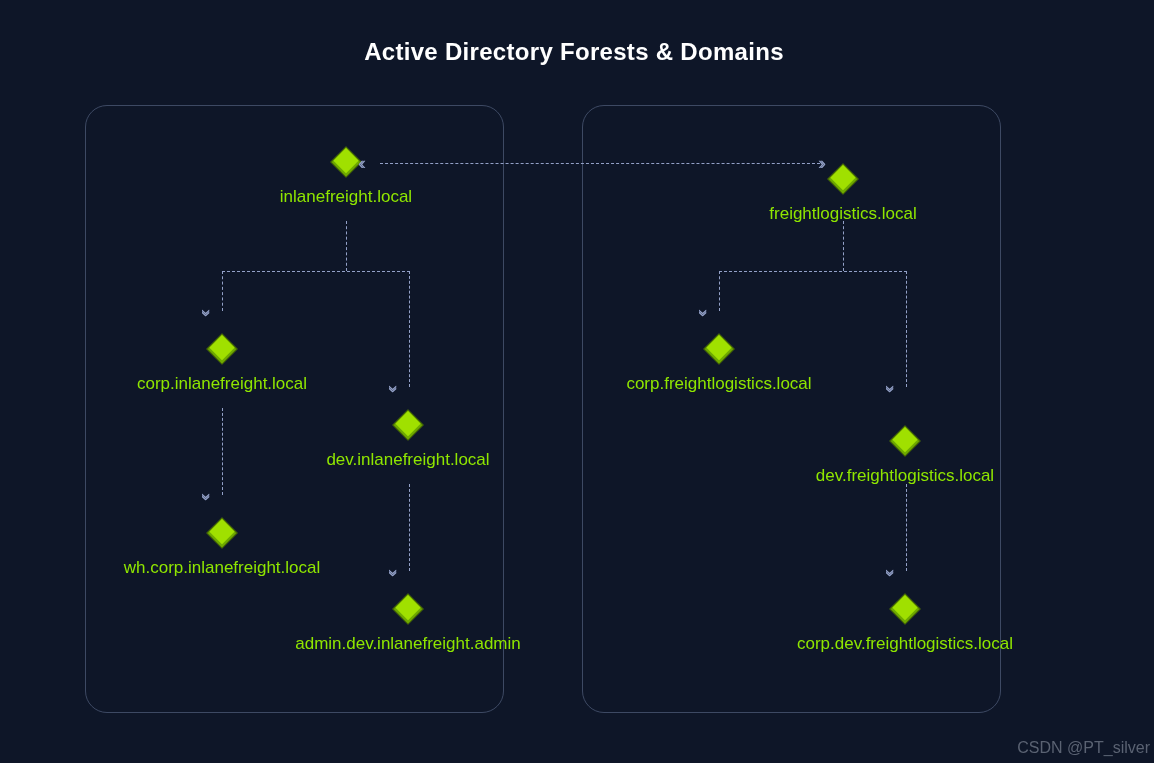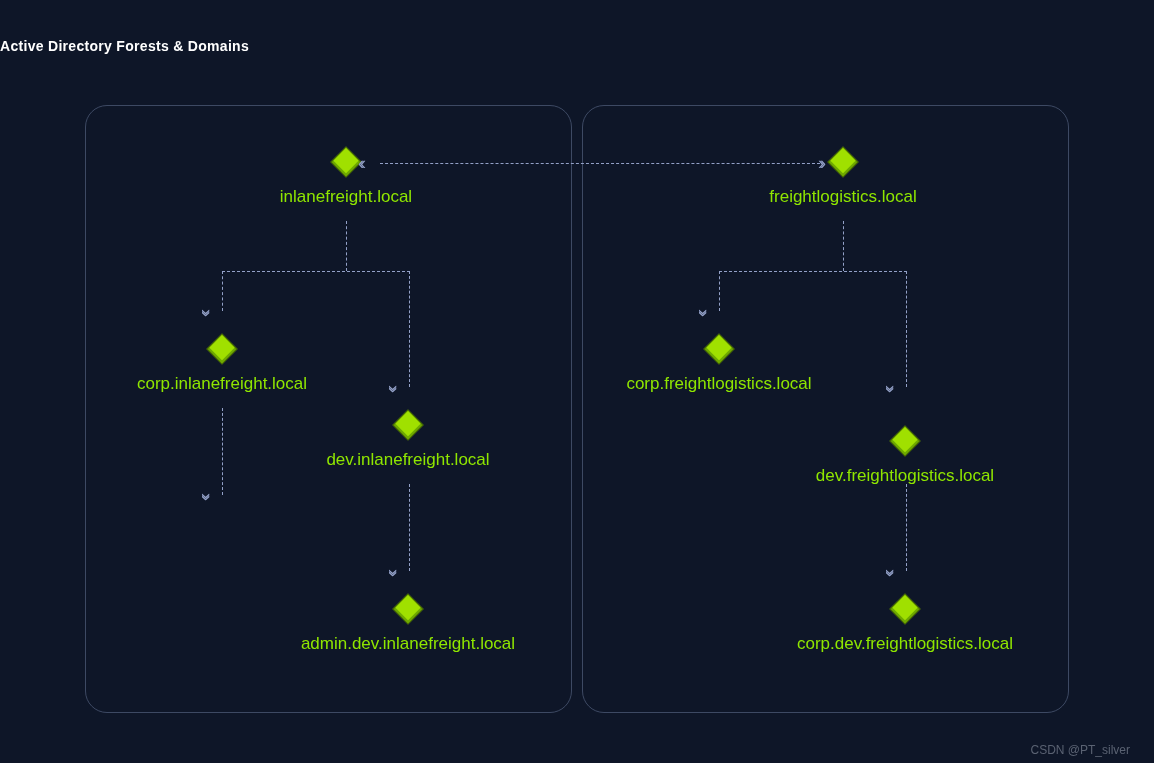--- a/index.html
+++ b/index.html
@@ -10,43 +10,44 @@
     background: #0e1628;
     color: #8fe600;
     font-family: -apple-system, "Segoe UI", Helvetica, Arial, sans-serif;
     overflow: hidden;
   }
   .title {
     position: absolute;
     top: 38px;
     left: 0;
     width: 1148px;
+    text-align: center;
     color: #ffffff;
     font-weight: 800;
-    font-size: 14px;
+    font-size: 24px;
     letter-spacing: 0.3px;
   }
   .panel {
     position: absolute;
     top: 105px;
-    width: 487px;
+    width: 419px;
     height: 608px;
     border: 1px solid #3d4963;
     border-radius: 22px;
     box-sizing: border-box;
   }
   .panel.left  { left: 85px; }
   .panel.right { left: 582px; }
 
   .watermark {
     position: absolute;
-    right: 24px;
+    right: 4px;
     bottom: 6px;
     color: #5a6272;
-    font-size: 12px;
+    font-size: 16px;
   }
 
   
   .node {
     position: absolute;
     display: flex;
     flex-direction: column;
     align-items: center;
     width: 260px; 
   }
@@ -109,33 +110,37 @@
   </div>
 
   <div class="node" style="left:6px; top:232px;">
     <div class="diamond"></div>
     <span class="label">corp.inlanefreight.local</span>
   </div>
 
   <div class="conn v" style="left:136px; top:302px; height:87px;"></div>
   <div class="arrow down" style="left:130px; top:387px;">››</div>
 
+  <div class="node" style="left:6px; top:416px;">
+    <div class="diamond"></div>
+    <span class="label">wh.corp.inlanefreight.local</span>
+  </div>
 
   <div class="conn v" style="left:323px; top:378px; height:87px;"></div>
   <div class="arrow down" style="left:317px; top:463px;">››</div>
 
   <div class="node" style="left:192px; top:492px;">
     <div class="diamond"></div>
-    <span class="label">admin.dev.inlanefreight.local</span>
+    <span class="label">admin.dev.inlanefreight.admin</span>
   </div>
 </div>
 
 <div class="panel right">
 
-  <div class="node" style="left:130px; top:45px;">
+  <div class="node" style="left:130px; top:62px;">
     <div class="diamond"></div>
     <span class="label">freightlogistics.local</span>
   </div>
 
   <div class="conn v" style="left:260px; top:115px; height:50px;"></div>
   <div class="conn h" style="left:136px; top:165px; width:188px;"></div>
   <div class="conn v" style="left:136px; top:165px; height:40px;"></div>
   <div class="conn v" style="left:323px; top:165px; height:116px;"></div>
   <div class="arrow down" style="left:130px; top:203px;">››</div>
   <div class="arrow down" style="left:317px; top:279px;">››</div>

